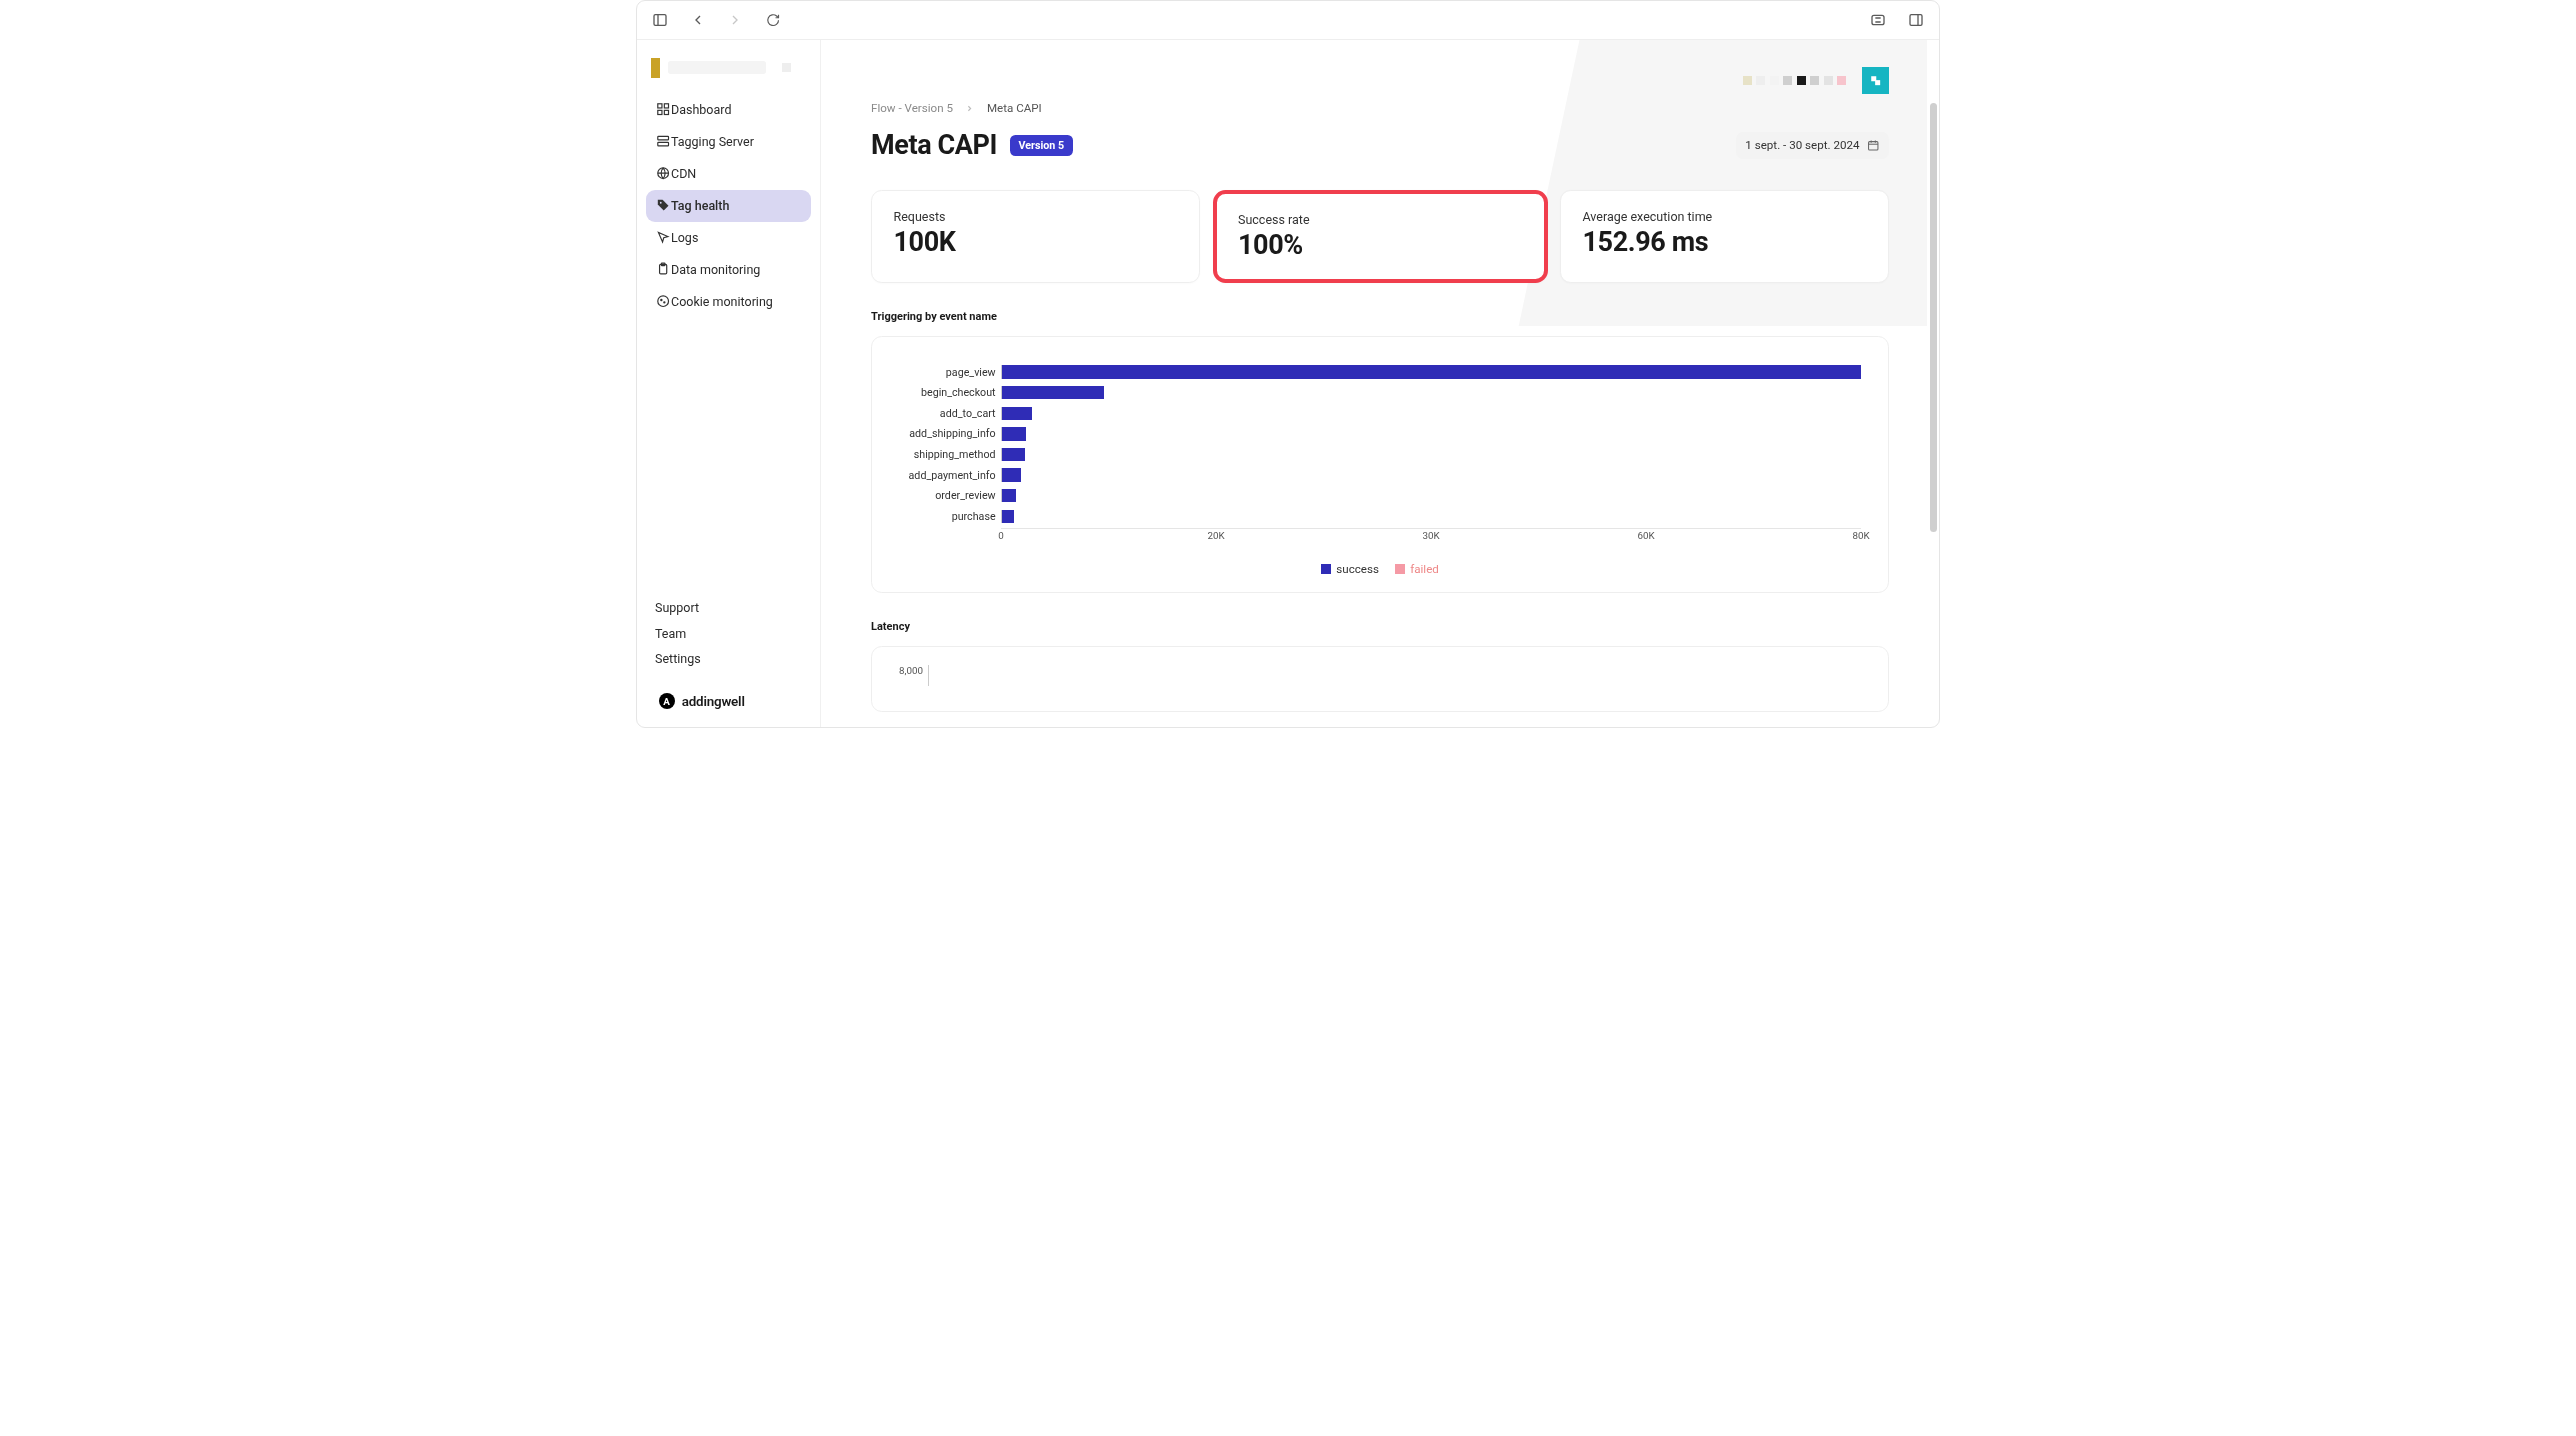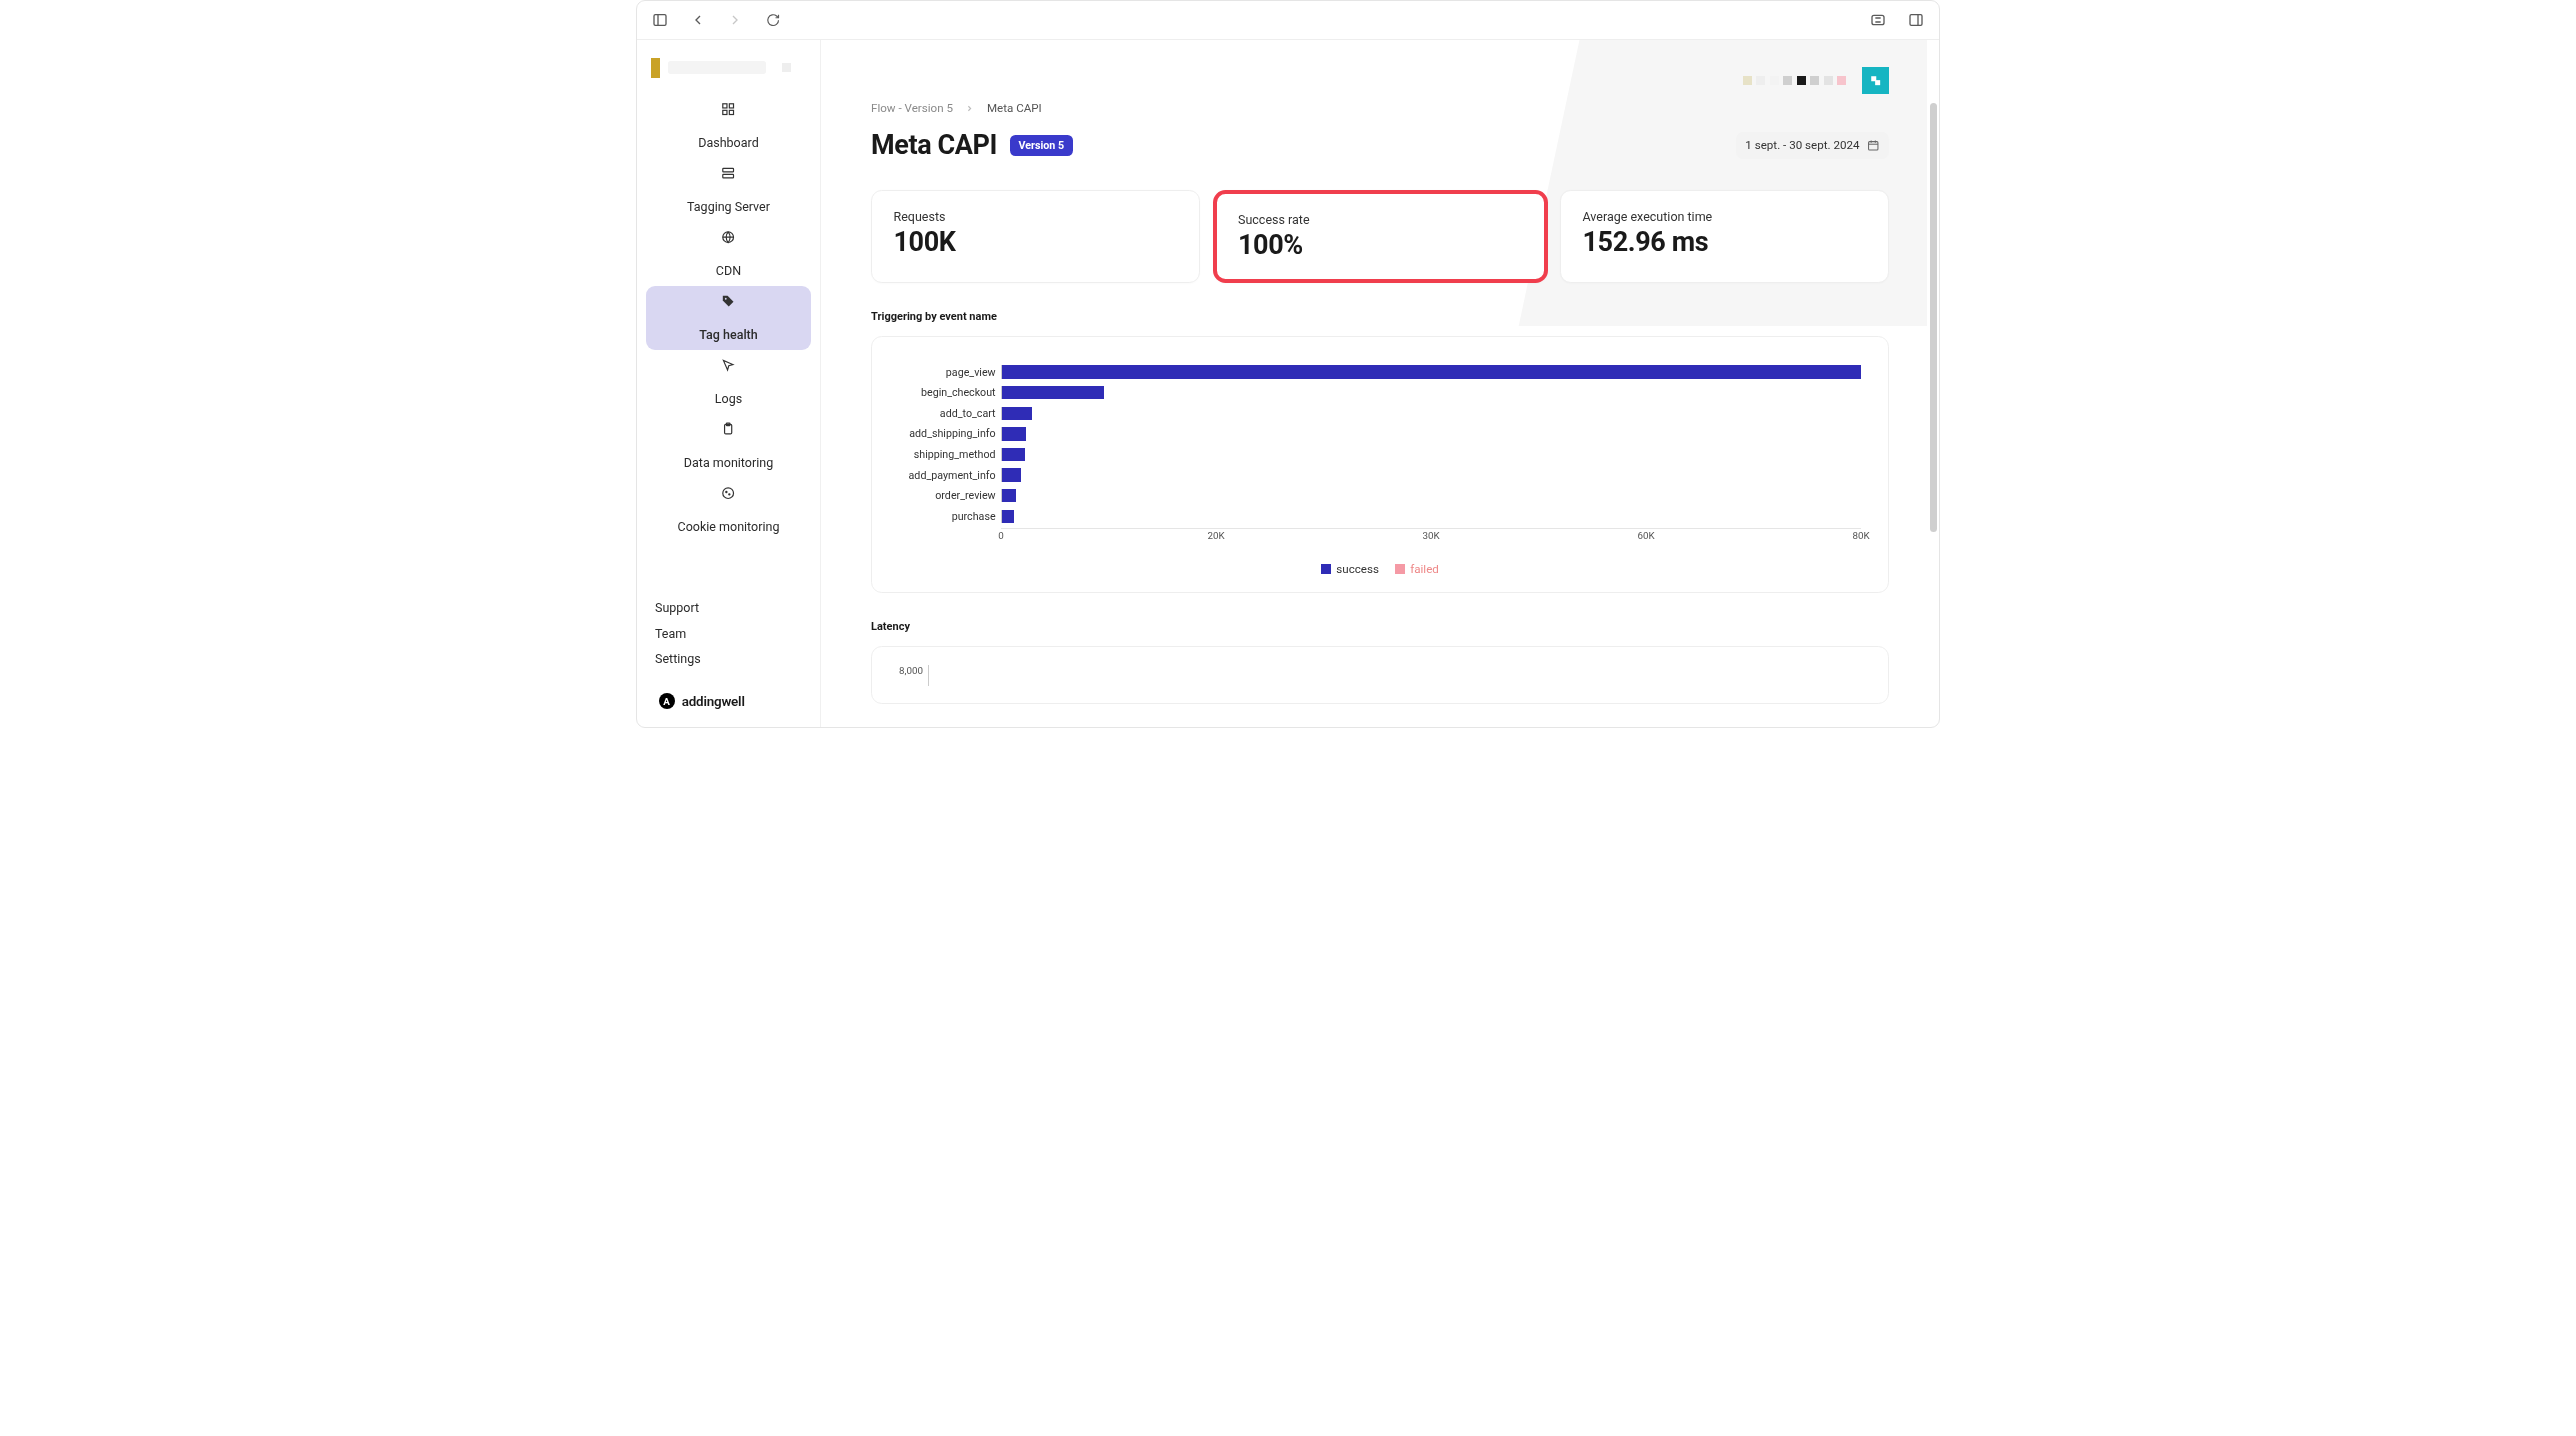--- a/index.html
+++ b/index.html
@@ -13,21 +13,21 @@
 .browser-bar .spacer { flex: 1; }
 
 
 .content { flex: 1; display: flex; overflow: hidden; }
 .sidebar { width: 184px; border-right: 0.9px solid #f0f0f0; display: flex; flex-direction: column; padding: 12.5px 9px; }
 .sidebar .logo-row { display: flex; align-items: center; gap: 7.2px; padding: 5.4px 5.4px 16px 5.4px; }
 .logo-block { width: 9px; height: 19.7px; background: #c9a227; }
 .logo-text-fade { width: 98px; height: 12.5px; background: #f4f4f4; border-radius: 2.7px; }
 .logo-dot { width: 9px; height: 9px; background: #eee; margin-left: 9px; }
 
-.nav-item { display: flex; align-items: center; gap: 17px; padding: 8px 9px; border-radius: 9px; font-size: 12.5px; color: #2b2b2b; cursor: pointer; flex-direction: column; }
+.nav-item { display: flex; align-items: center; gap: 0; padding: 8px 9px; border-radius: 9px; font-size: 12.5px; color: #2b2b2b; cursor: pointer; }
 .nav-item.active { background: #d9d7f2; font-weight: 500; }
 .nav-item .nav-ico { width: 16px; height: 16px; display: flex; align-items: center; justify-content: center; color: #333; }
 .sidebar .bottom { margin-top: auto; display: flex; flex-direction: column; gap: 10.7px; padding: 5.4px 9px; }
 .sidebar .bottom a { font-size: 12.5px; color: #2b2b2b; text-decoration: none; cursor: pointer; }
 .brand-row { display: flex; align-items: center; gap: 7.2px; margin-top: 16px; padding: 0 3.6px; }
 .brand-mark { width: 16px; height: 16px; border-radius: 50%; background: #000; color: #fff; font-size: 9.8px; font-weight: 700; display: flex; align-items: center; justify-content: center; }
 .brand-name { font-size: 13.4px; font-weight: 600; letter-spacing: -0.2px; }
 
 
 .main { flex: 1; overflow-y: auto; position: relative; }
@@ -69,21 +69,21 @@
 .bar-area { flex: 1; height: 13.4px; position: relative; border-left: 0.9px solid #ccc; }
 .bar-fill { height: 100%; background: #2f2cb6; }
 .axis-row { display: flex; margin-left: 102px; position: relative; }
 .axis-tick { position: absolute; font-size: 9.8px; color: #555; transform: translateX(-50%); top: 1.8px; }
 .axis-line { position: absolute; height: 0.9px; left: 102px; right: 0; top: 0; background: #e5e5e5; }
 .legend { display: flex; justify-content: center; gap: 16px; margin-top: 19.7px; font-size: 11.6px; }
 .legend-item { display: flex; align-items: center; gap: 5.4px; justify-content: center; }
 .legend-swatch { width: 9.8px; height: 9.8px; }
 
 
-.latency-card { background: #fff; border: 0.9px solid #eee; border-radius: 10.7px; margin-top: 12.5px; padding: 18px 27px; height: 58px; display: flex; align-items: flex-start; position: relative; z-index: 1; }
+.latency-card { background: #fff; border: 0.9px solid #eee; border-radius: 10.7px; margin-top: 12.5px; padding: 18px 27px; height: 66px; display: flex; align-items: flex-start; position: relative; z-index: 1; }
 .y-tick { font-size: 9.8px; color: #555; padding-right: 5.4px; border-right: 0.9px solid #ccc; height: 21.5px; display: flex; align-items: flex-start; }
 
 
 .scroll-indicator { position: absolute; right: 1.8px; top: 63px; width: 7.2px; height: 429px; background: #cfcfcf; border-radius: 3.6px; }
 
 svg { display: block; }
 </style>
 </head>
 <body>
 

